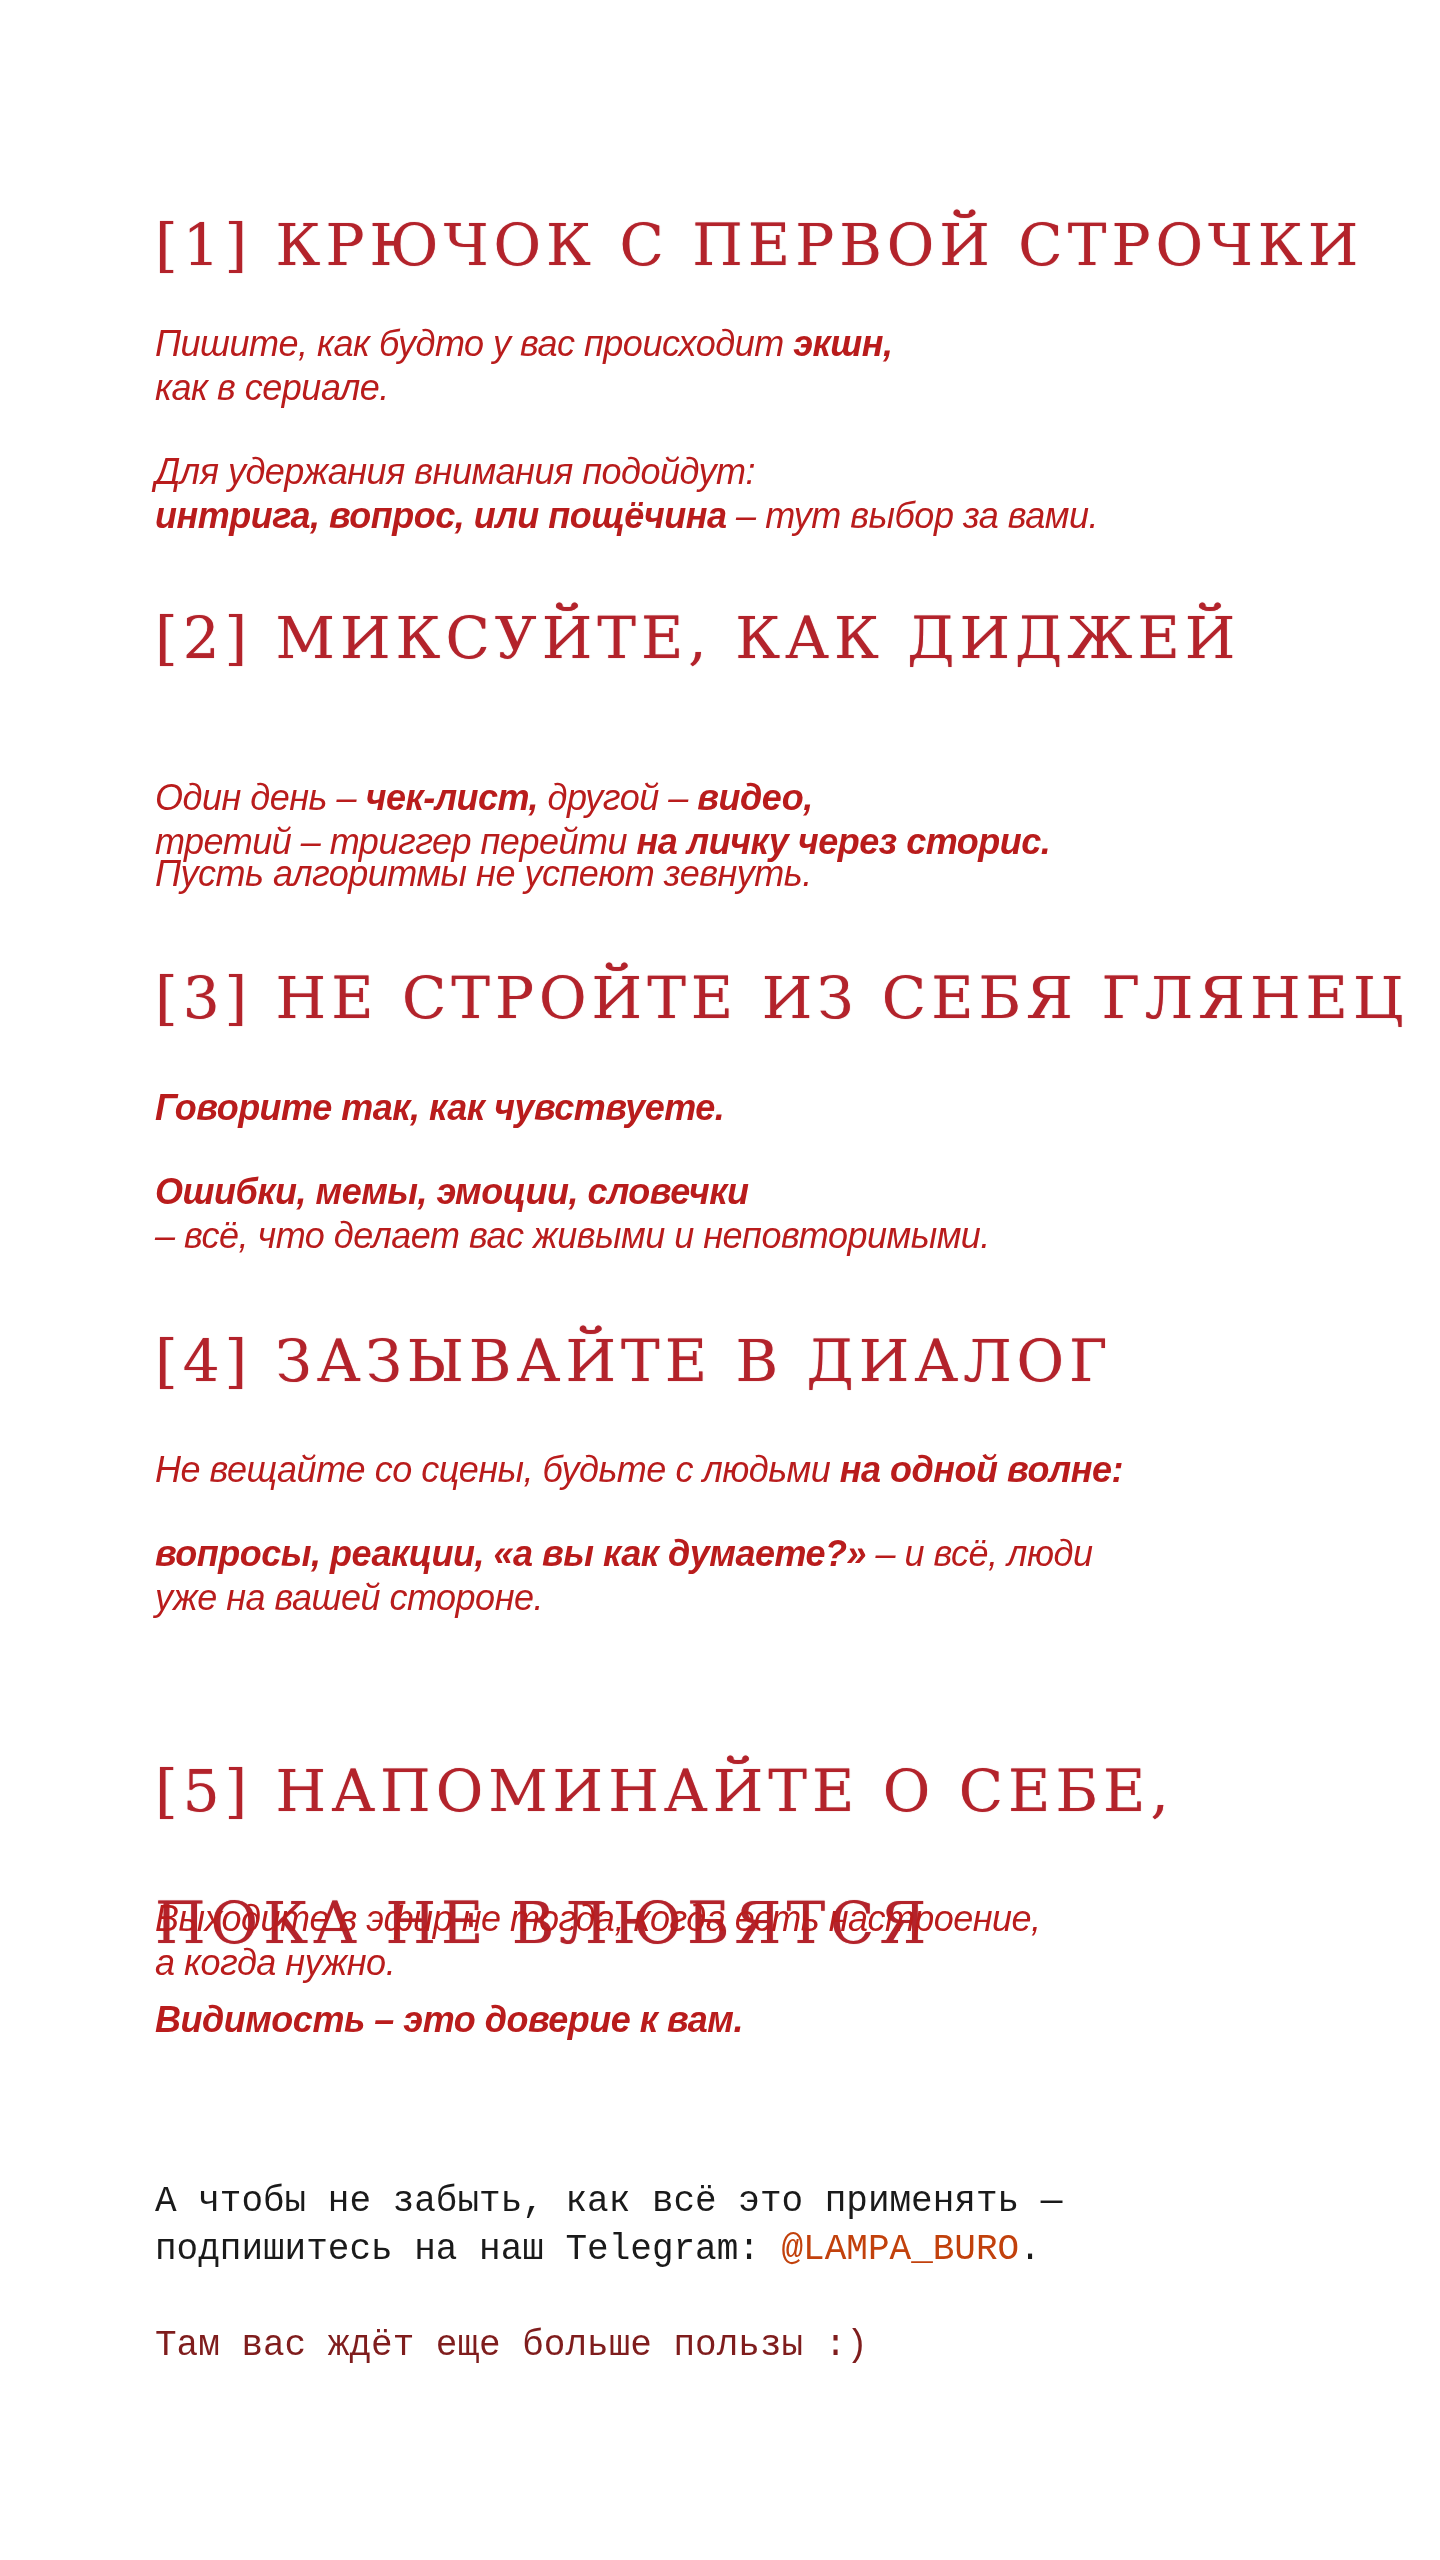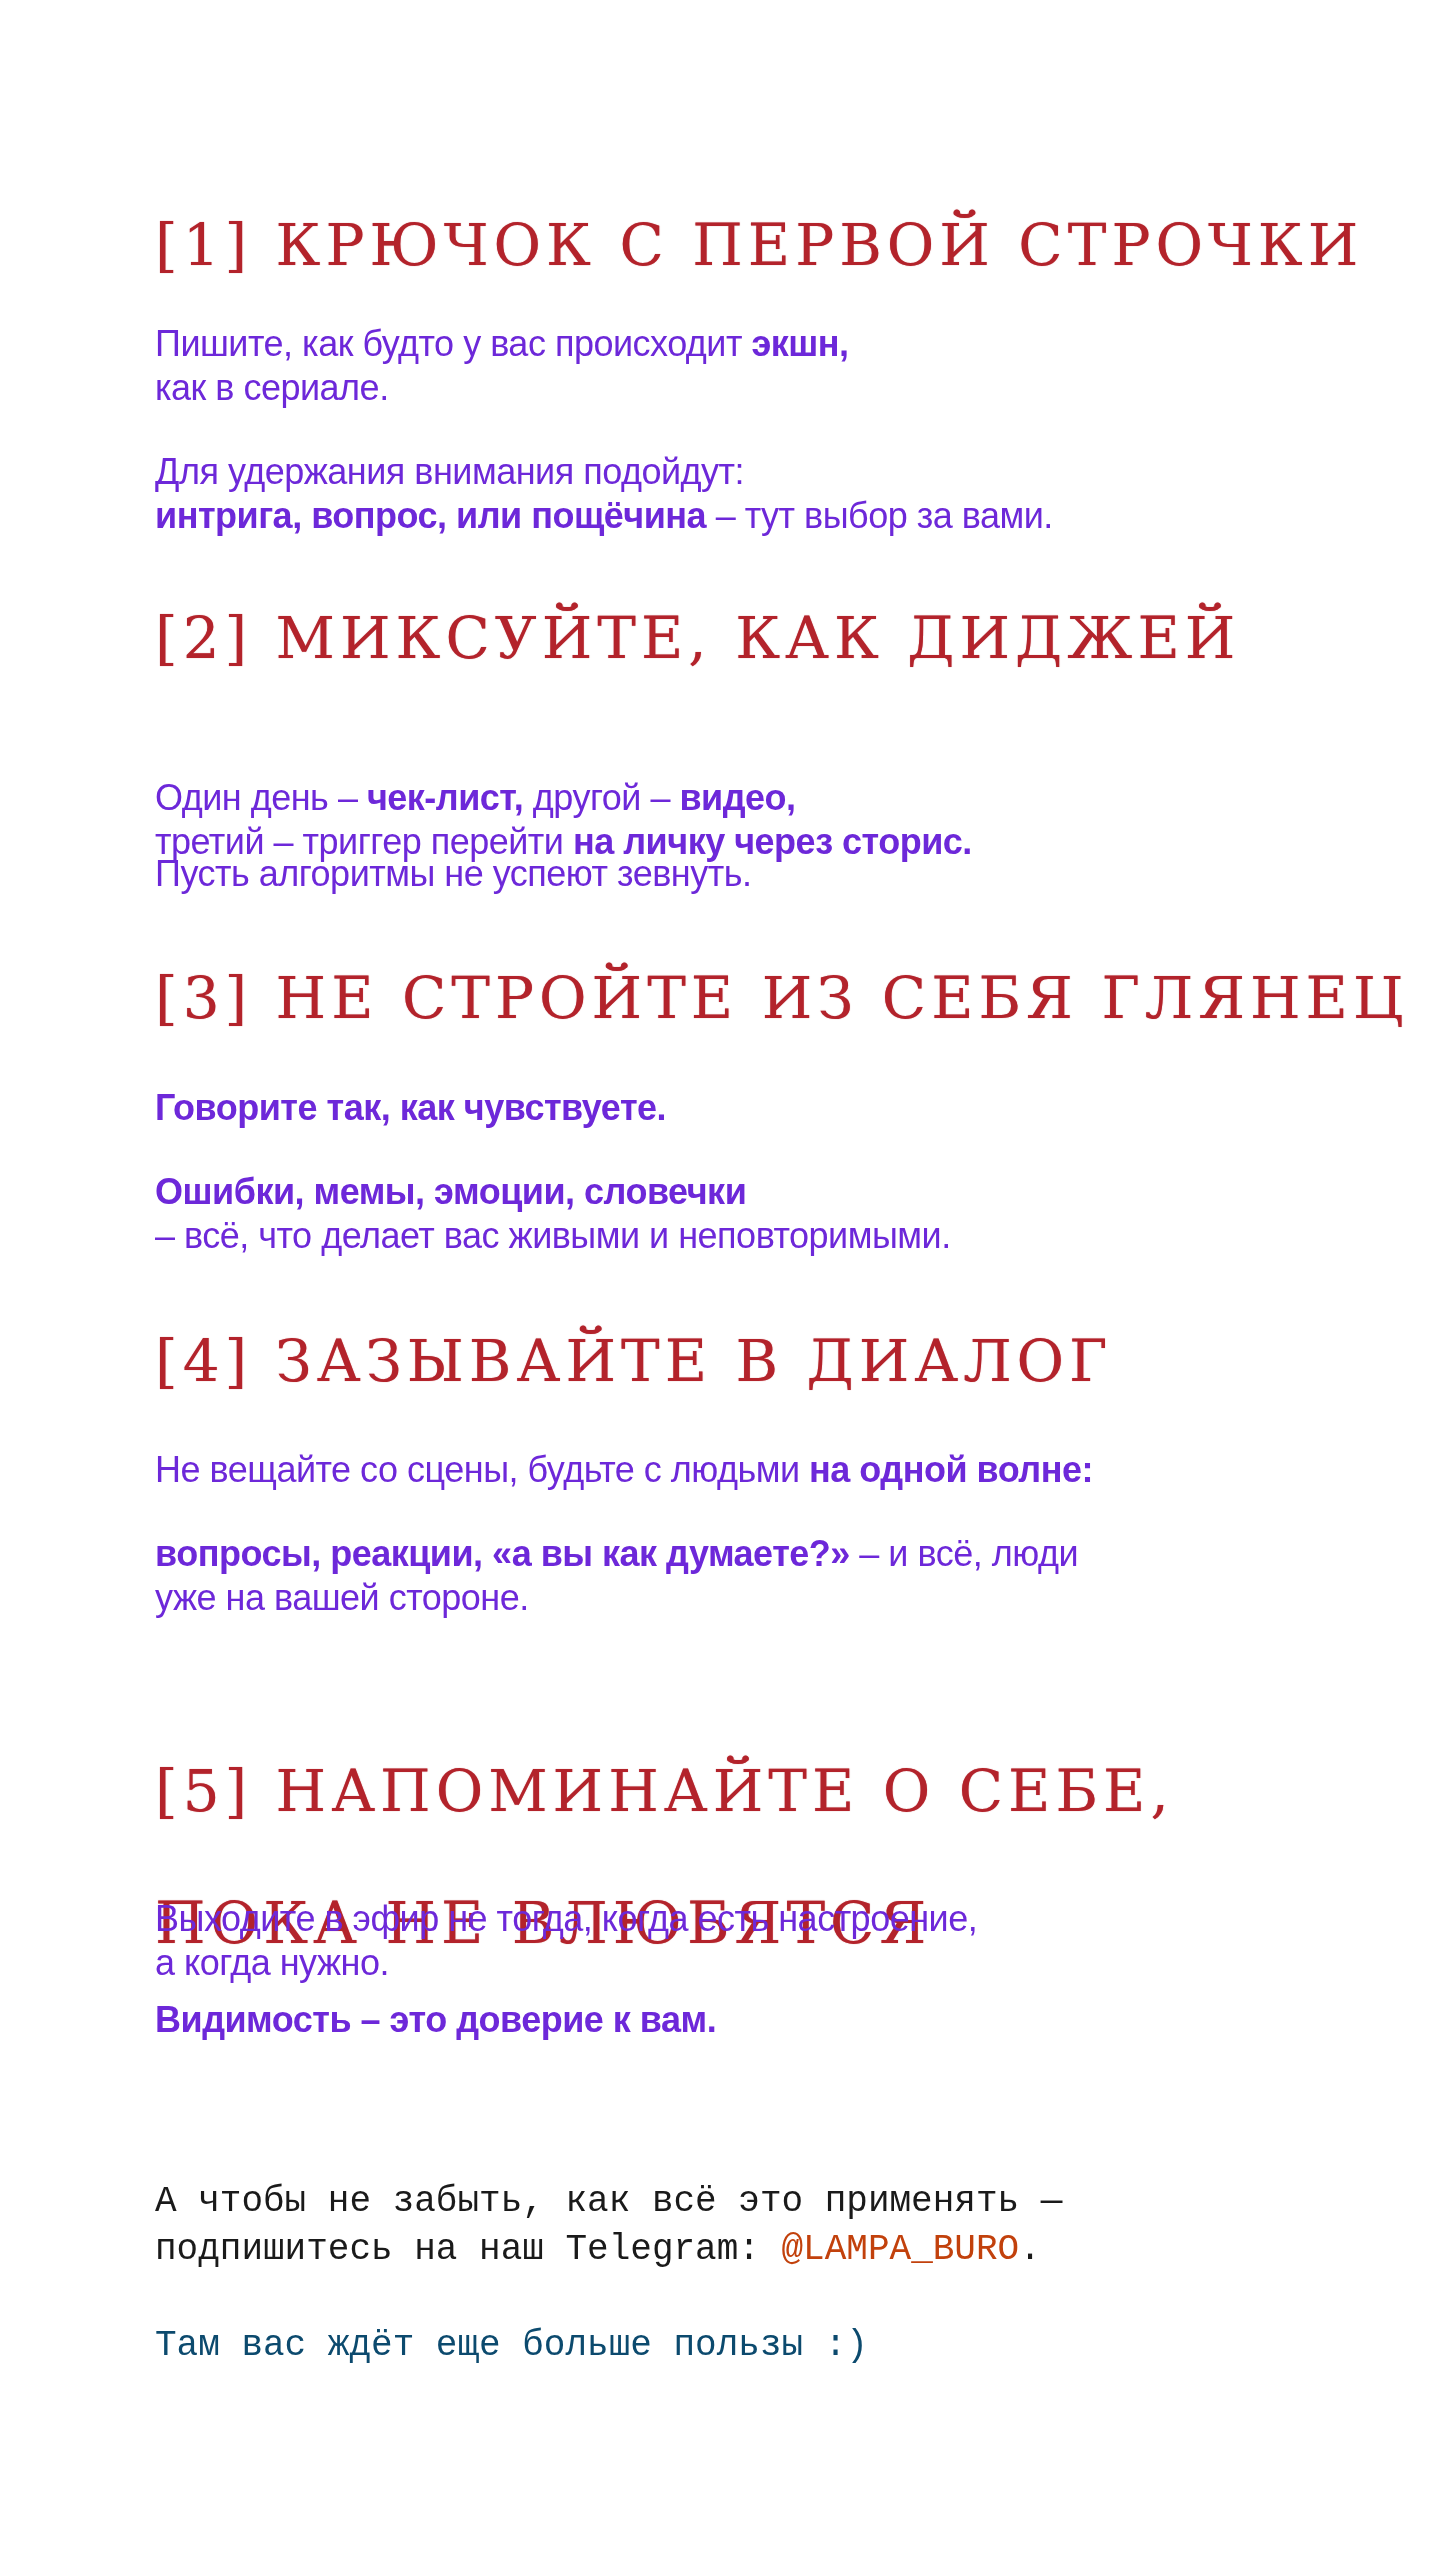--- a/index.html
+++ b/index.html
@@ -8,30 +8,31 @@
   .heading {
     position: absolute; left: 155px;
     font-family: "DejaVu Serif", "Liberation Serif", serif;
     color: #b3232b; font-size: 58px; letter-spacing: 5px; line-height: 66px;
     white-space: pre-line; text-transform: uppercase;
     text-shadow: 0 0 1px rgba(179,35,43,0.6);
   }
   .p {
     position: absolute; left: 155px;
     font-family: "Liberation Sans", "DejaVu Sans", sans-serif;
-    color: #6d28d9; font-size: 36px; line-height: 44px;
+    color: #b91c1c; font-size: 36px; line-height: 44px;
     letter-spacing: -0.5px;
+    font-style: italic;
   }
   .p b { font-weight: 700; }
   .tw {
     position: absolute; left: 155px;
     font-family: "Liberation Mono", "DejaVu Sans Mono", monospace;
     font-size: 36px; line-height: 48px; letter-spacing: 0px; color: #1a1a1a;
   }
-  .red { color: #0c4a6e; }
+  .red { color: #7f1d1d; }
   .link { color: #c2410c; text-decoration: none; }
 </style>
 </head>
 <body>
 
 <div class="page">
 
   <div class="heading" style="top:212px;">[1] КРЮЧОК С ПЕРВОЙ СТРОЧКИ</div>
   <div class="p" style="top:322px;">
     <span>Пишите, как будто у вас происходит </span><b>экшн,</b><br>

